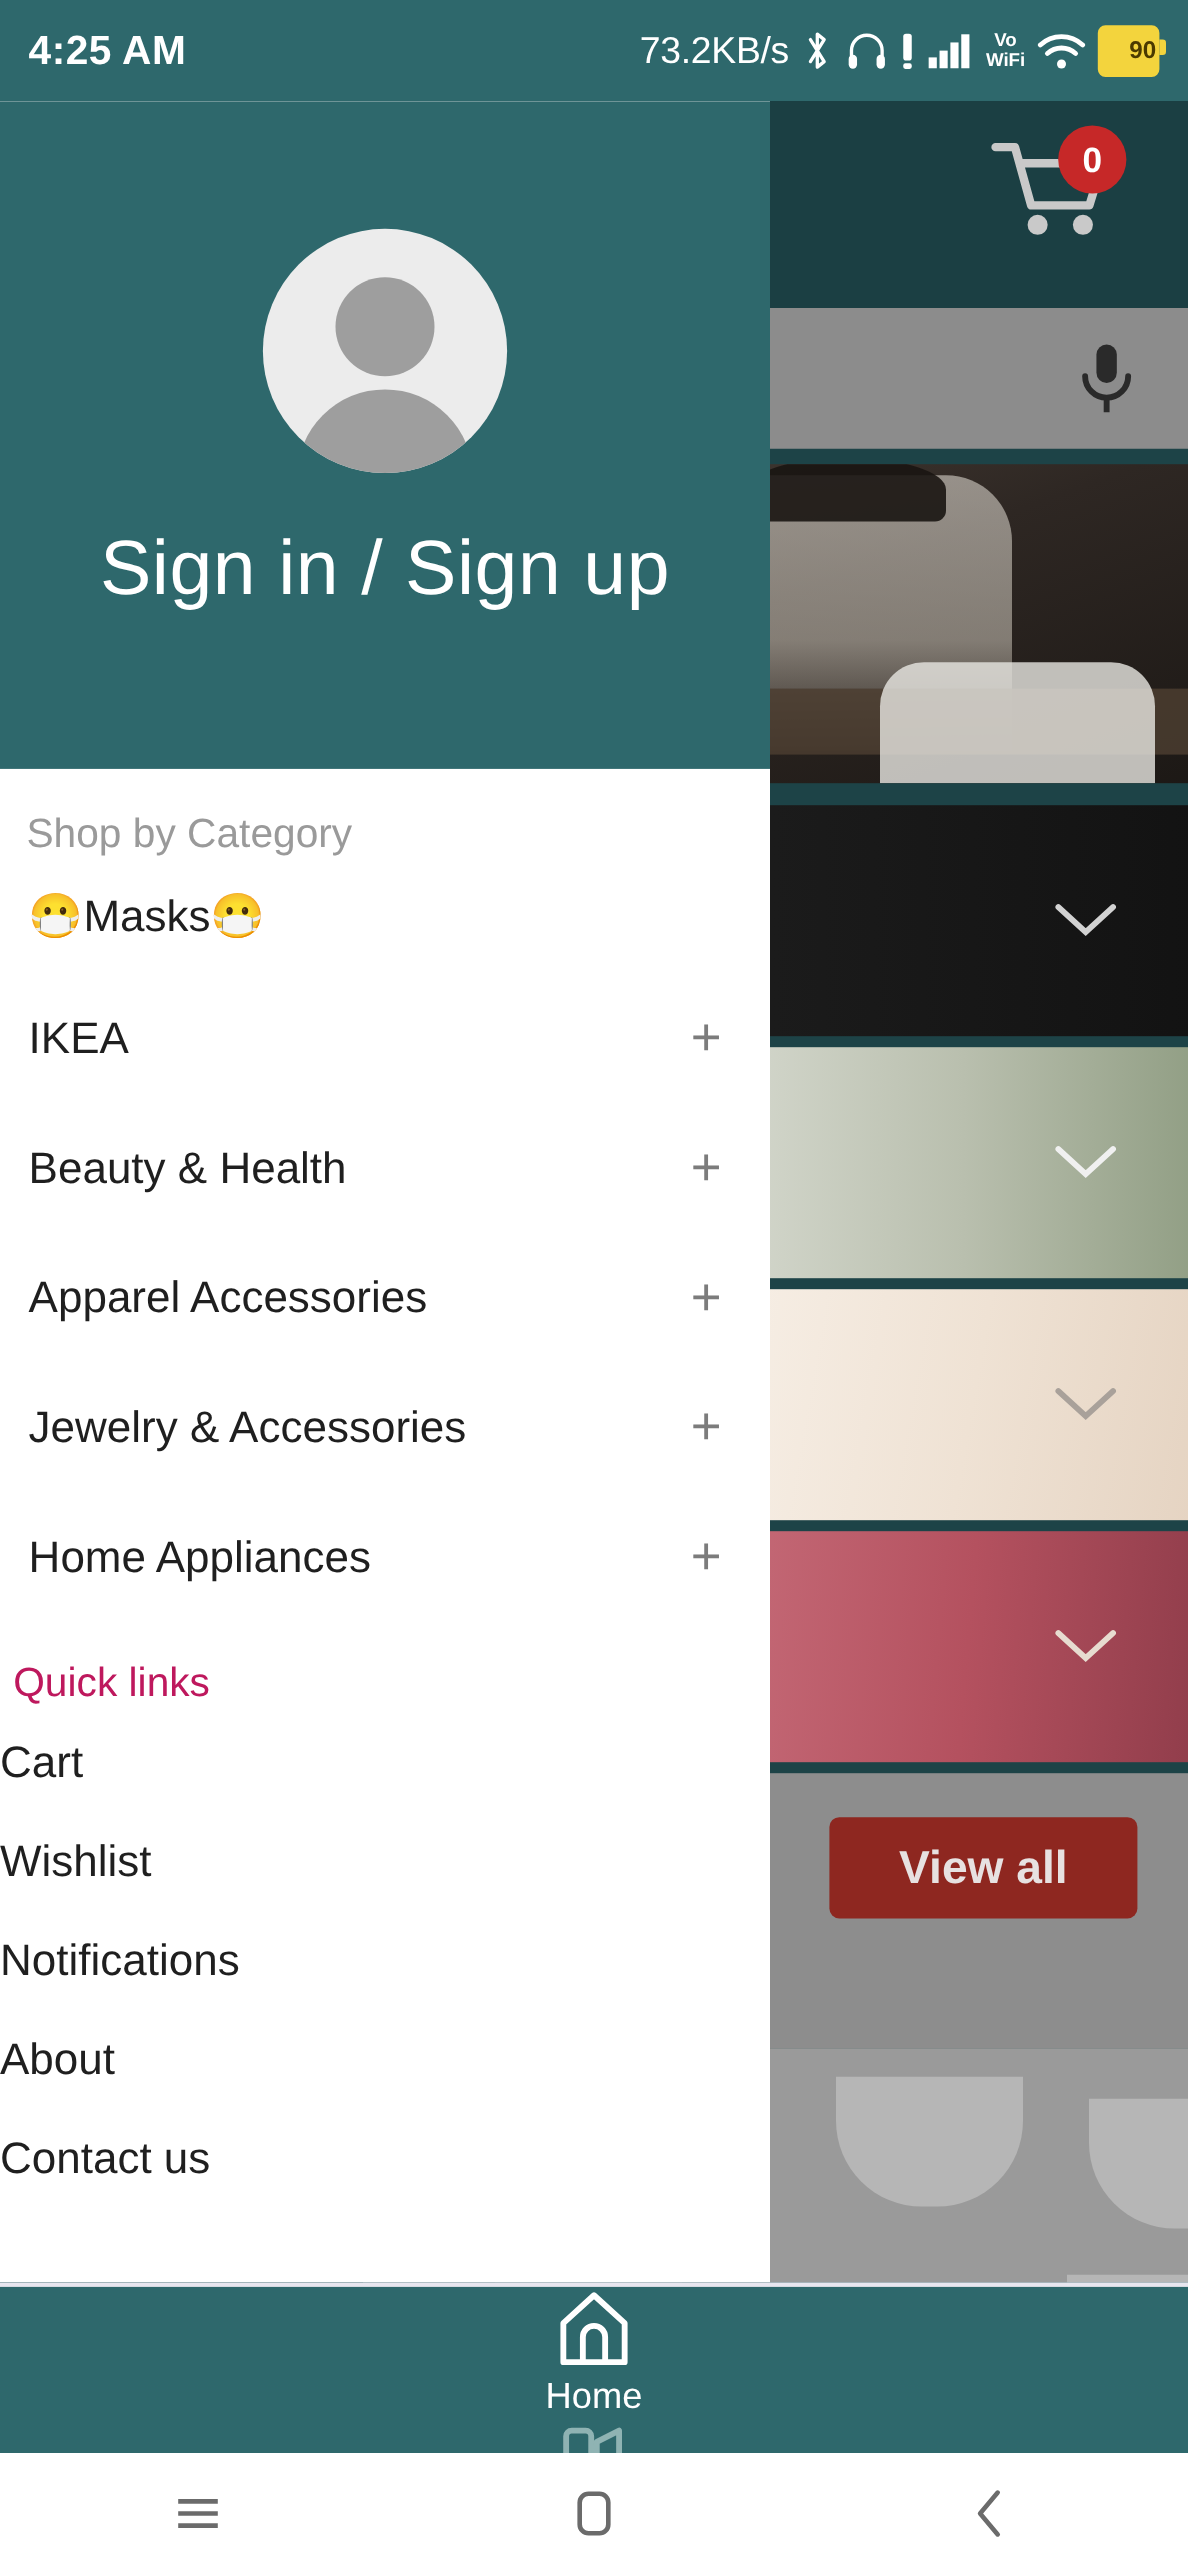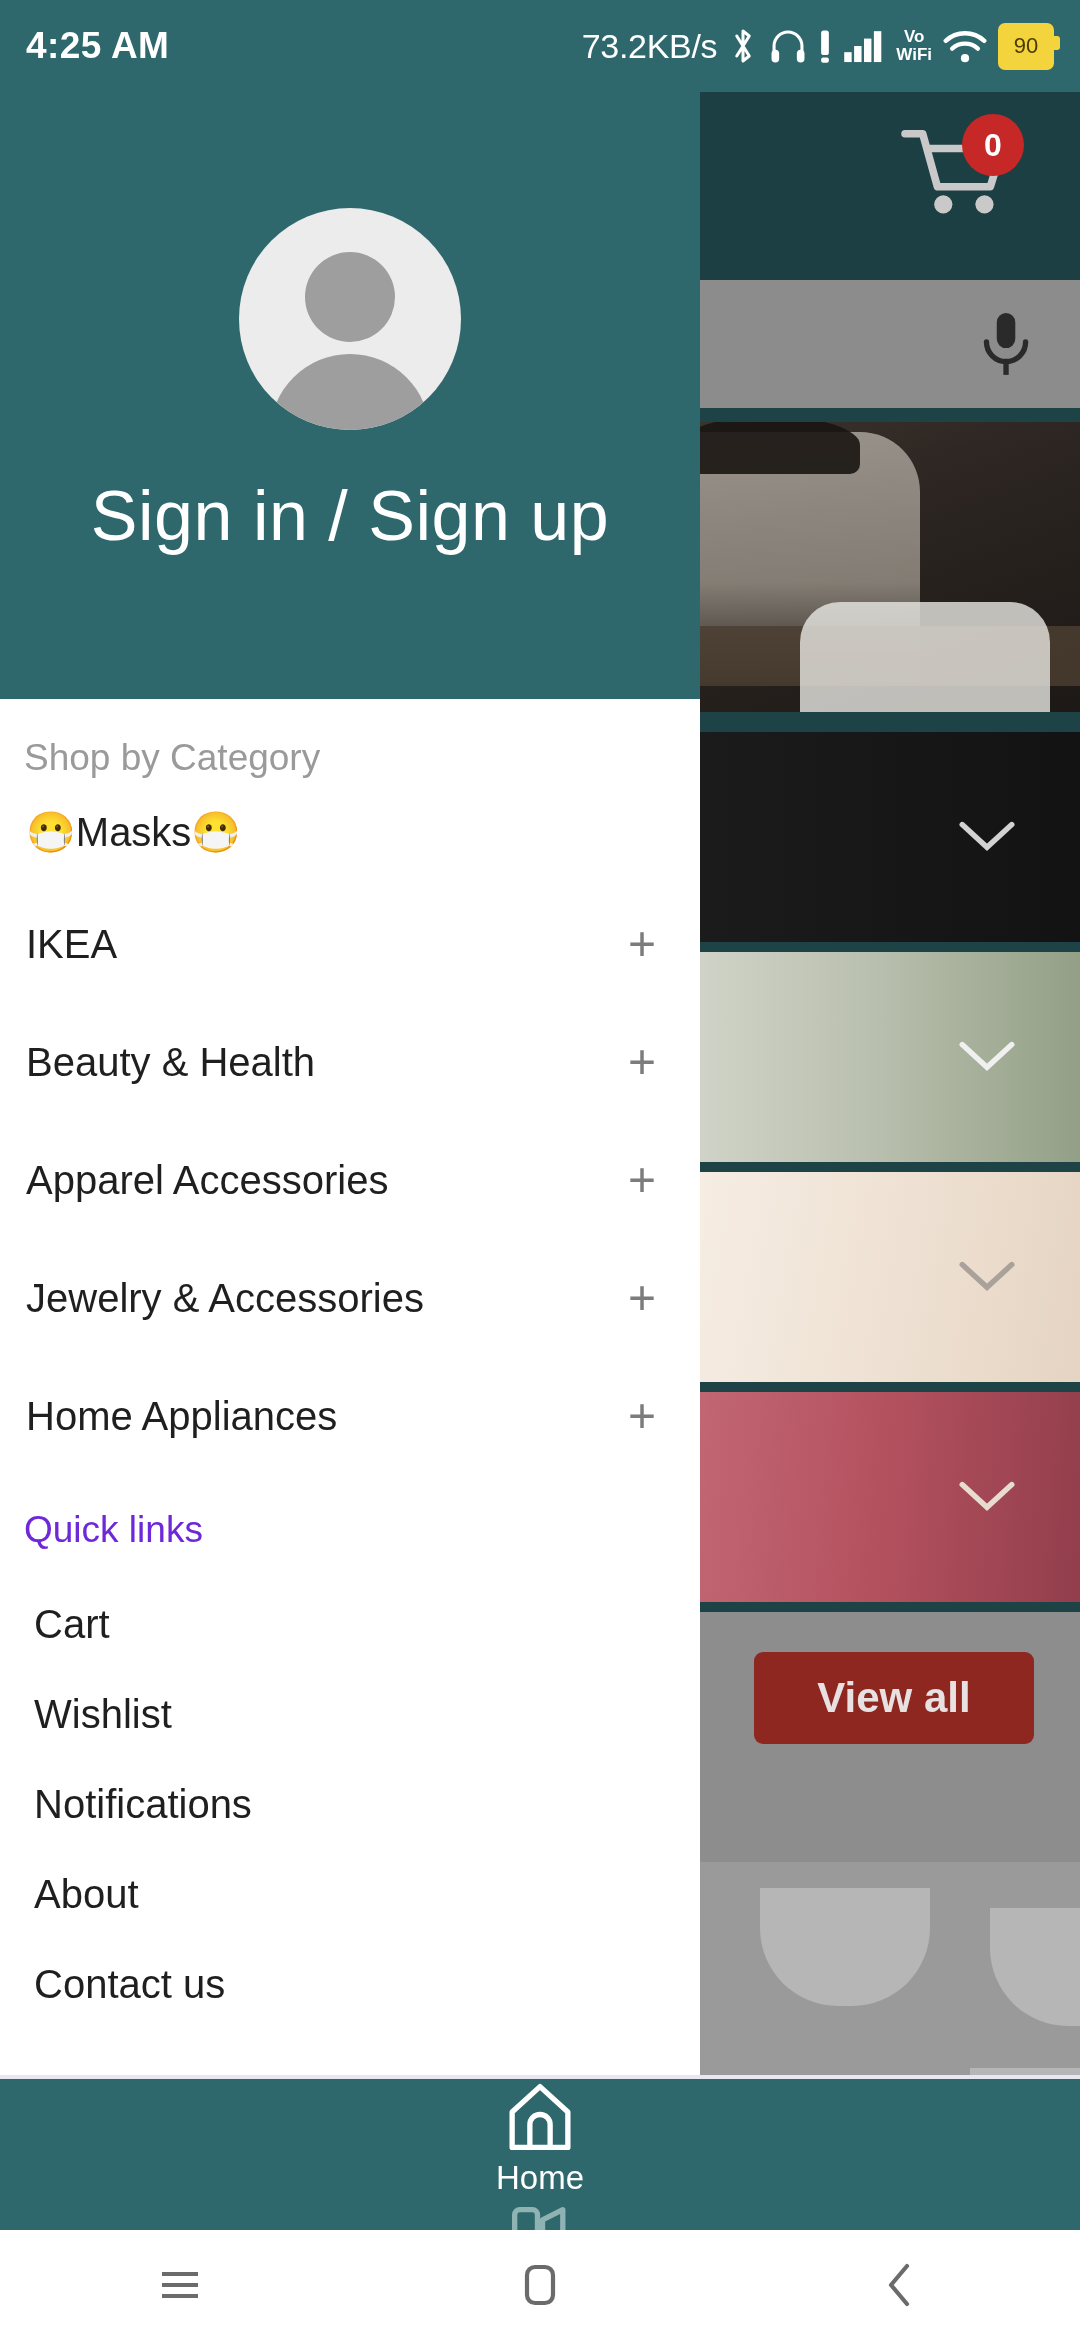--- a/index.html
+++ b/index.html
@@ -9,22 +9,22 @@
 
   
   .statusbar { position:absolute; top:0; left:0; width:1080px; height:92px;
     background:#2e686c; display:flex; align-items:center; padding:0 26px; color:#fff; }
   .sb-time { font-size:37px; letter-spacing:.4px;font-weight:bold; }
   .sb-right { margin-left:auto; display:flex; align-items:center; gap:11px; }
   .sb-speed { font-size:34px; letter-spacing:-.3px;margin-left:48px; }
   .ic { display:block; }
   .sb-vowifi { font-size:17px; line-height:18px; text-align:center; font-weight:bold; }
   .battery { width:56px; height:47px; border:3px solid #f3d43d; border-radius:7px;
-    background:#f3d43d; color:#4a3a00; font-size:22px; font-weight:normal;
-    display:flex; align-items:center; justify-content:center; position:relative; }
+    background:#f3d43d; color:#4a3a00; font-size:22px; font-weight:bold;
+    display:flex; align-items:center; justify-content:flex-end; position:relative; }
   .battery::after { content:""; position:absolute; right:-9px; top:10px; width:6px; height:14px;
     background:#f3d43d; border-radius:0 3px 3px 0; }
 
   
   .page { position:absolute; top:92px; left:0; width:1080px; height:2155px; background:#1d4347; }
   .page-top { position:absolute; top:0; left:0; width:1080px; height:210px; background:#1b3f43; }
   .cart-wrap { position:absolute; top:30px; right:62px; width:120px; height:100px; }
   .cart-badge { position:absolute; top:-8px; right:-6px; width:62px; height:62px; border-radius:50%;
     background:#c62828; color:#fff; font-size:32px; font-weight:bold;
     display:flex; align-items:center; justify-content:center; z-index:3; }
@@ -76,22 +76,22 @@
   .avatar-body { position:absolute; left:50%; top:146px; transform:translateX(-50%);
     width:160px; height:130px; border-radius:80px 80px 0 0; background:#9e9e9e; }
   .signin { margin-top:46px; color:#fff; font-size:70px; font-weight:300; letter-spacing:.5px; }
 
   .section-title { color:#9a9a9a; font-size:37px; font-weight:400; padding:38px 0 0 24px; }
   .cat-row { height:118px; display:flex; align-items:center; padding:0 0 0 26px; }
   .cat-label { font-size:40px; color:#1f1f1f; font-weight:300; }
   .cat-plus { margin-left:auto; margin-right:44px; color:#7c7c7c; font-size:48px;
     line-height:40px; font-weight:300; }
   .cat-row.no-plus { height:106px; }
-  .ql-title { color:#6d28d9; font-size:37px; font-weight:400; padding:34px 0 6px 24px; }
-  .ql-row { height:90px; display:flex; align-items:flex-end; padding-left:34px; }
+  .ql-title { color:#be185d; font-size:37px; font-weight:400; padding:34px 0 6px 12px; }
+  .ql-row { height:90px; display:flex; align-items:center; }
   .ql-label { font-size:40px; color:#1f1f1f; font-weight:300; }
 
   
   .bottomnav { position:absolute; top:2075px; left:0; width:1080px; height:155px;
     background:#2e686c; display:flex; align-items:center; z-index:30; border-top:4px solid #e8e6ef;flex-direction:column; }
   .nav-item { flex:1; display:flex; flex-direction:column; align-items:center; justify-content:center;
     gap:4px; height:100%; }
   .nav-label { color:#ffffff; font-size:33px; font-weight:300; }
 
   

